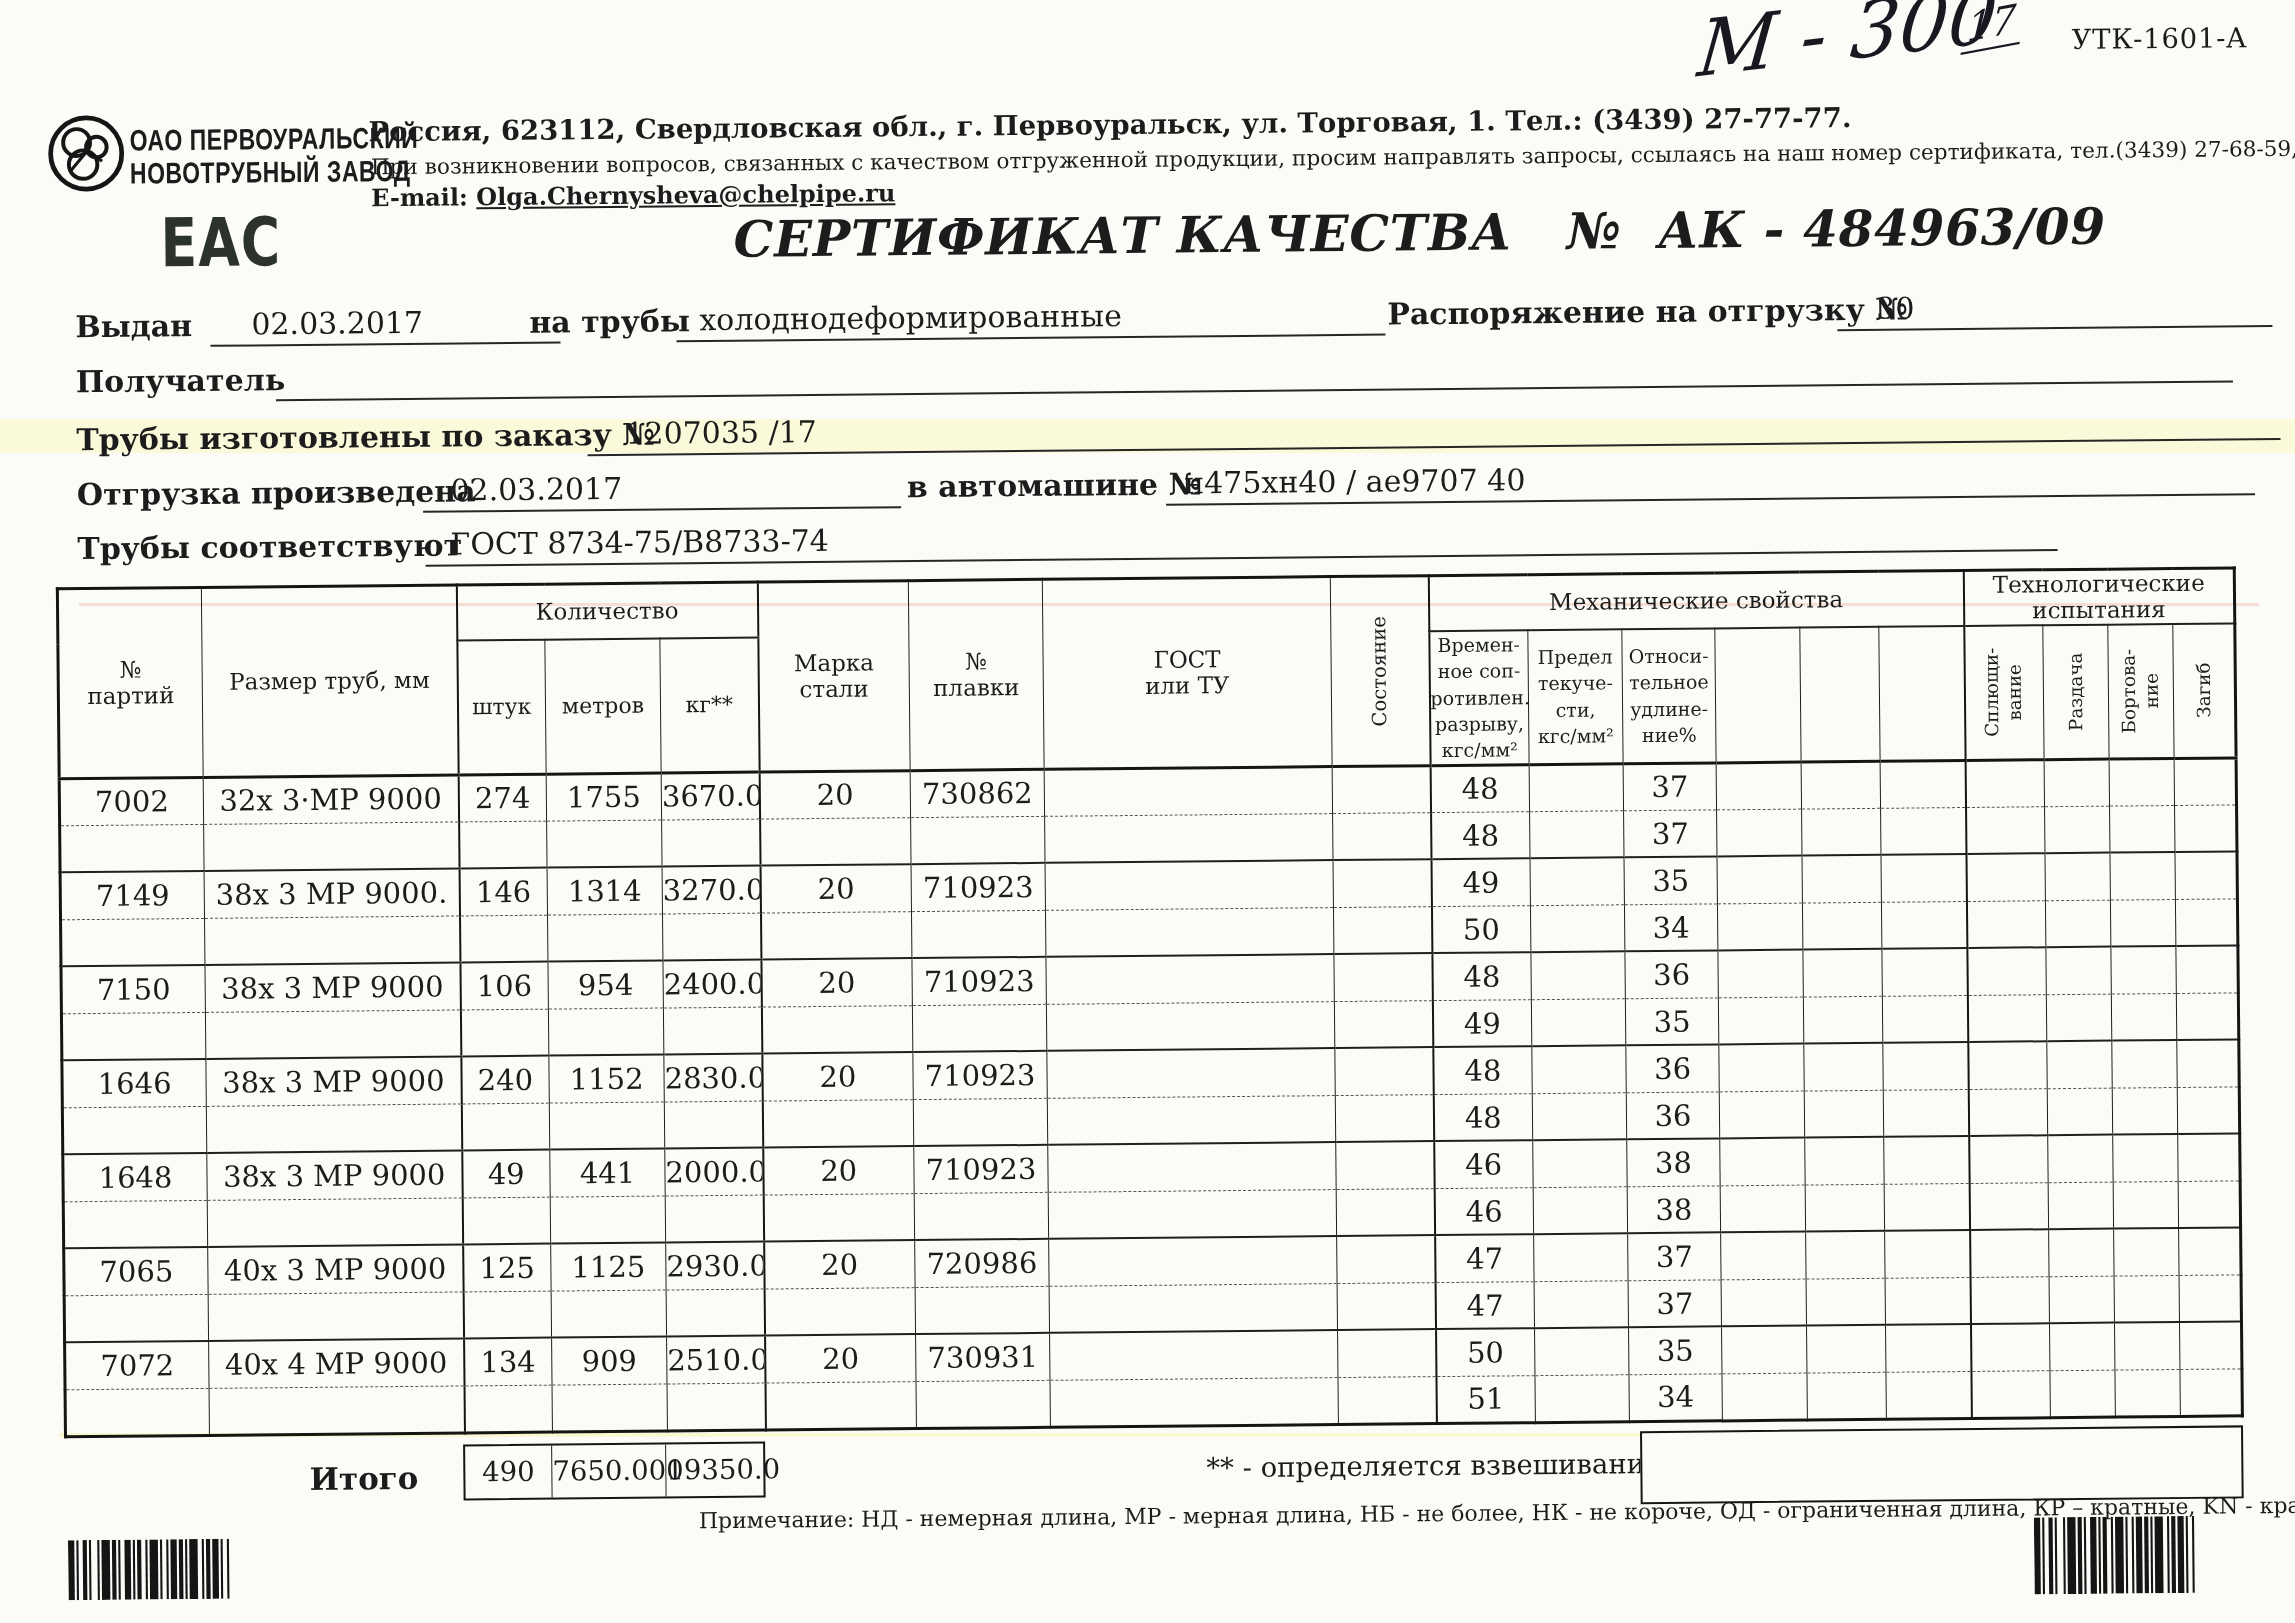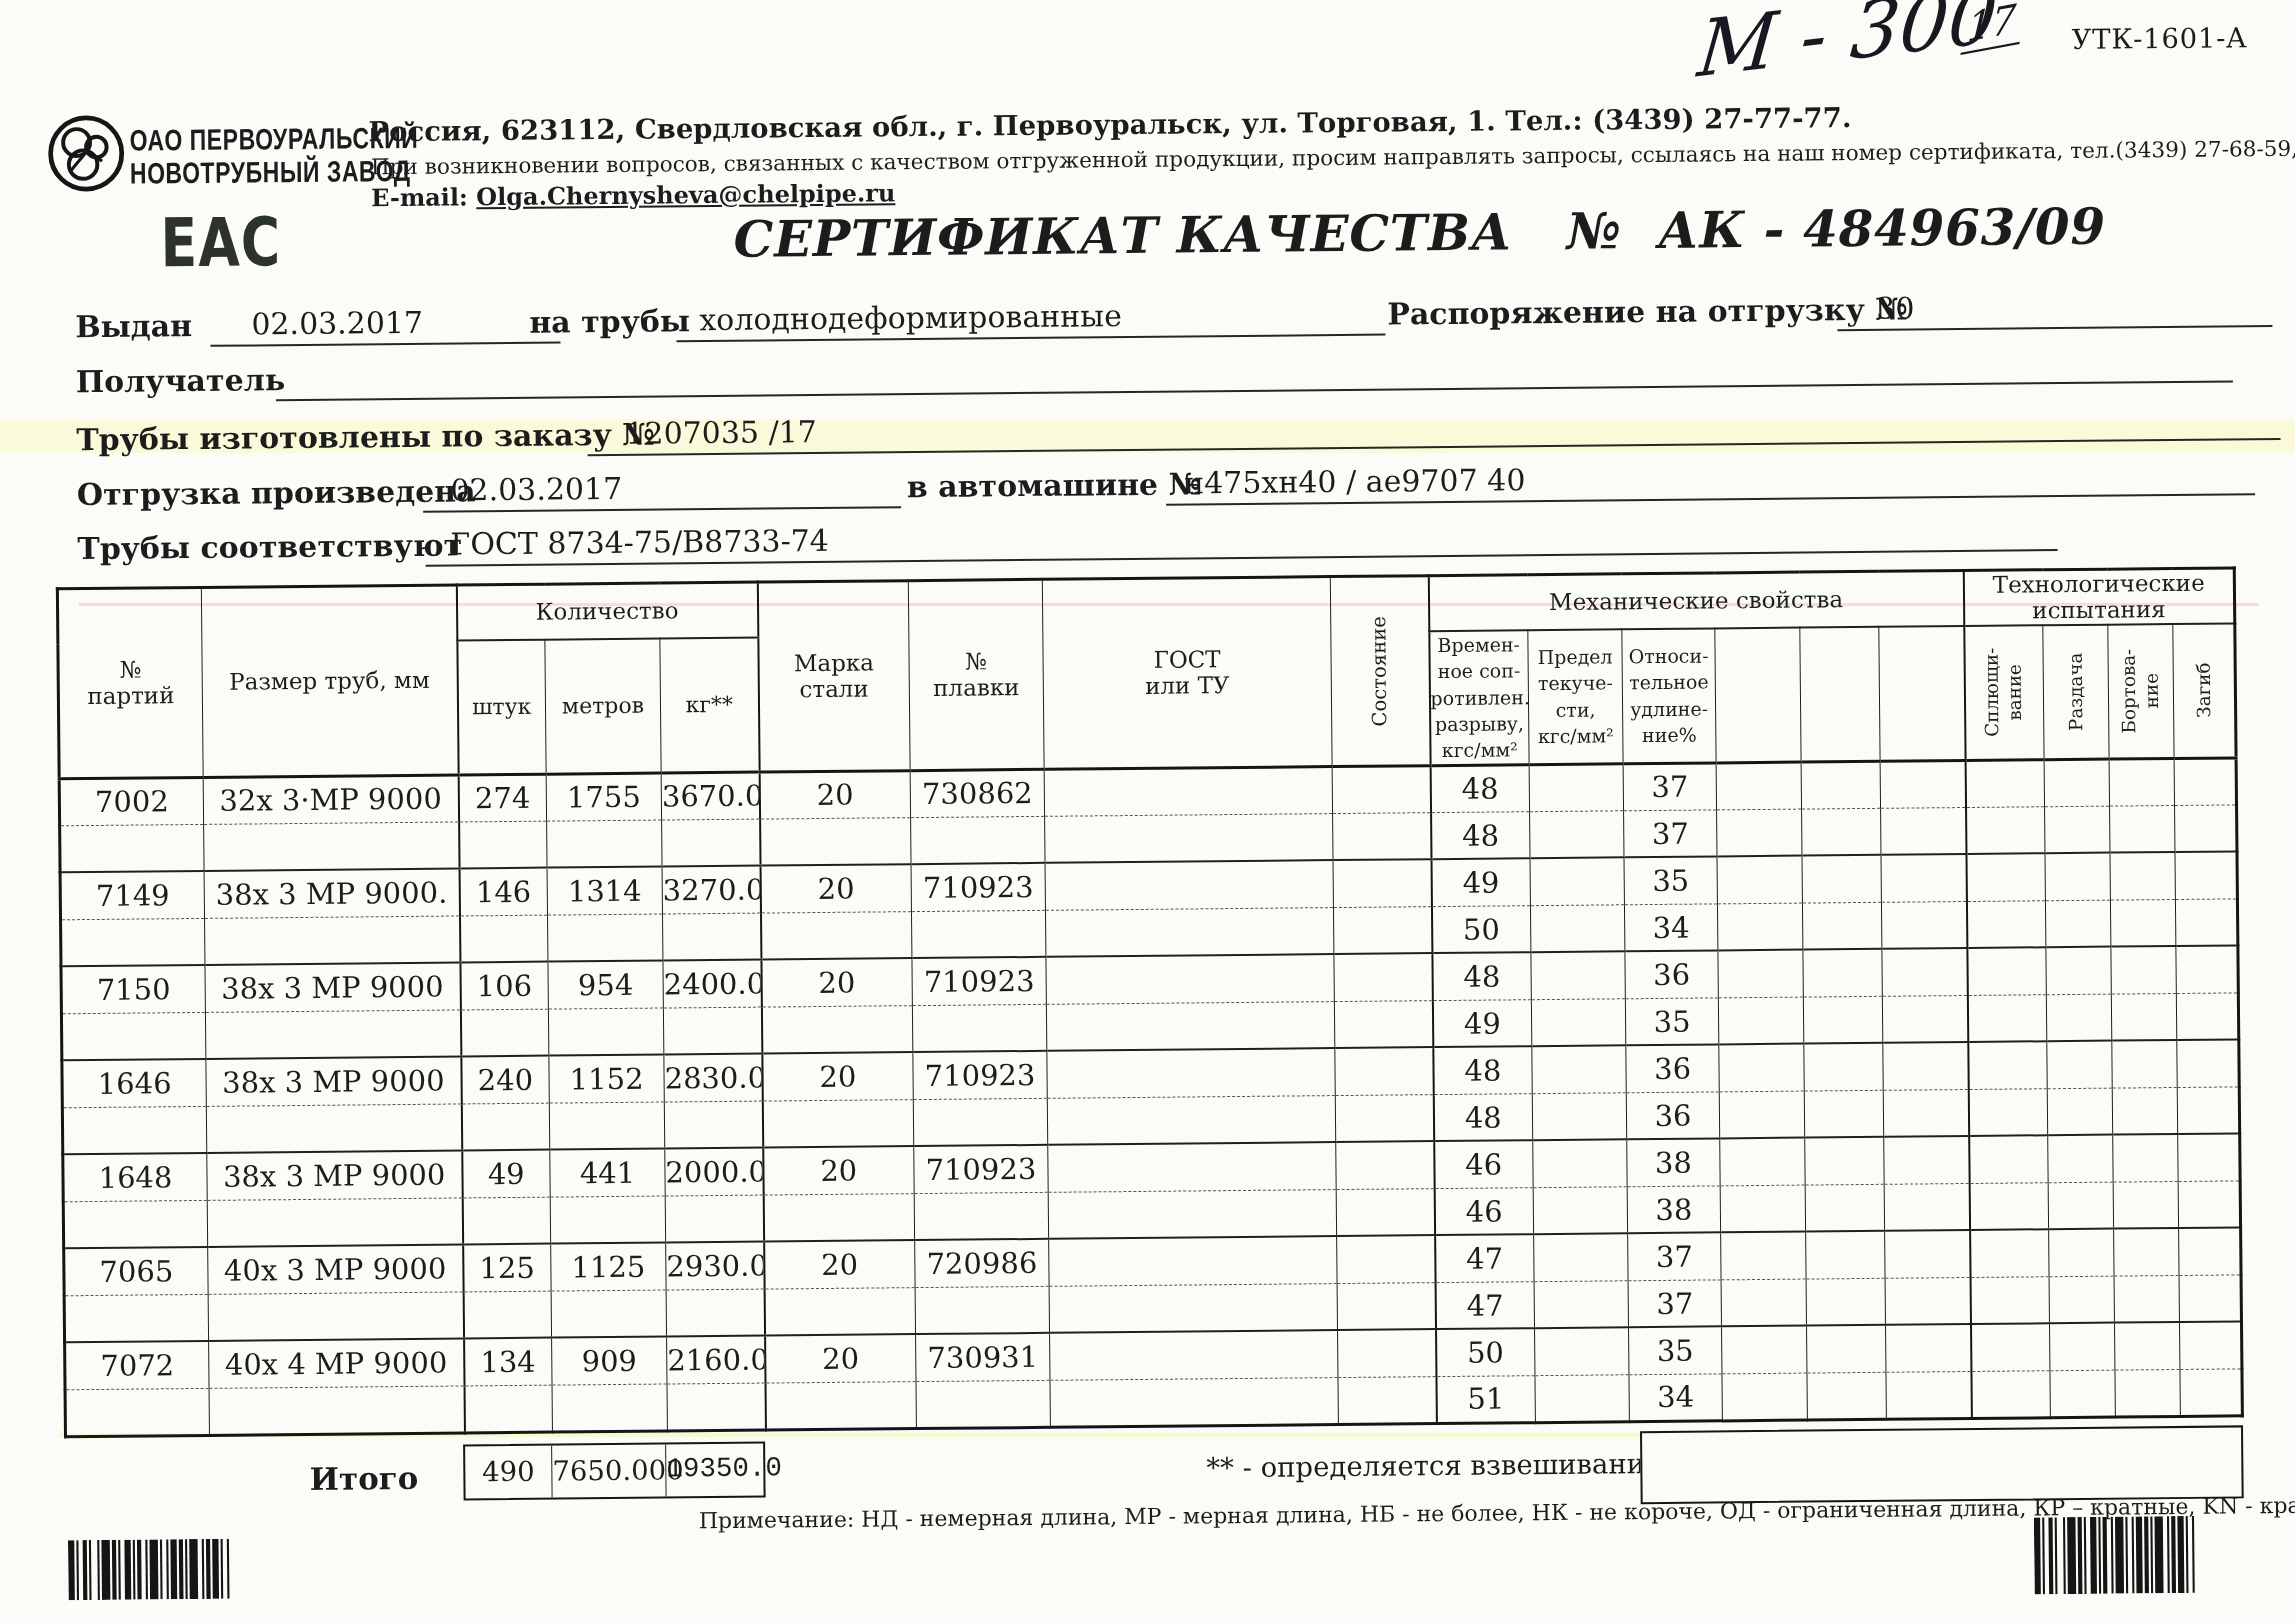--- a/index.html
+++ b/index.html
@@ -436,21 +436,21 @@
             <td class="c16 bl3"></td>
             <td class="c17"></td>
             <td class="c18"></td>
             <td class="c19"></td>
           </tr>
           <tr class="ra">
             <td class="c1">7072</td>
             <td class="c2">40х 4 МР 9000</td>
             <td class="c3 bl3">134</td>
             <td class="c4">909</td>
-            <td class="c5">2160.0</td>
+            <td class="c5">2510.0</td>
             <td class="c6 bl3">20</td>
             <td class="c7">730931</td>
             <td class="c8"></td>
             <td class="c9"></td>
             <td class="c10 bl3">50</td>
             <td class="c11"></td>
             <td class="c12">35</td>
             <td class="c13"></td>
             <td class="c14"></td>
             <td class="c15"></td>
@@ -480,21 +480,21 @@
             <td class="c18"></td>
             <td class="c19"></td>
           </tr>
         </tbody>
     </table>
 
     <div class="abs tot-label" style="left:236px;top:1461px;width:177px;">Итого</div>
     <div class="abs tot-box" style="left:458px;top:1447px;width:298px;height:52px;">
       <div class="tot-cell" style="width:86px;">490</div>
       <div class="tot-cell" style="width:113px;">7650.000</div>
-      <div class="tot-cell" style="width:97px;font-family:Liberation Mono, monospace;">19350.0</div>
+      <div class="tot-cell" style="width:97px;">19350.0</div>
     </div>
     <div class="abs weigh-note" style="left:1201px;top:1461px;">** - определяется взвешиванием</div>
     <div class="abs stamp-box" style="left:1635px;top:1445px;width:599px;height:69px;"></div>
 
     <div class="abs footnote" style="left:693px;top:1513px;">Примечание: НД - немерная длина, МР - мерная длина, НБ - не более, НК - не короче, ОД - ограниченная длина, КР – кратные, KN - кратные, количество кратностей</div>
 
     <svg class="abs" style="left:62px;top:1539px;" width="209" height="60" viewBox="0 0 320 92" preserveAspectRatio="none">
         <rect x="0" y="0" width="9.600000000000001" height="92" fill="#151515"></rect>
         <rect x="12.8" y="0" width="3.2" height="92" fill="#151515"></rect>
         <rect x="22.4" y="0" width="6.4" height="92" fill="#151515"></rect>

